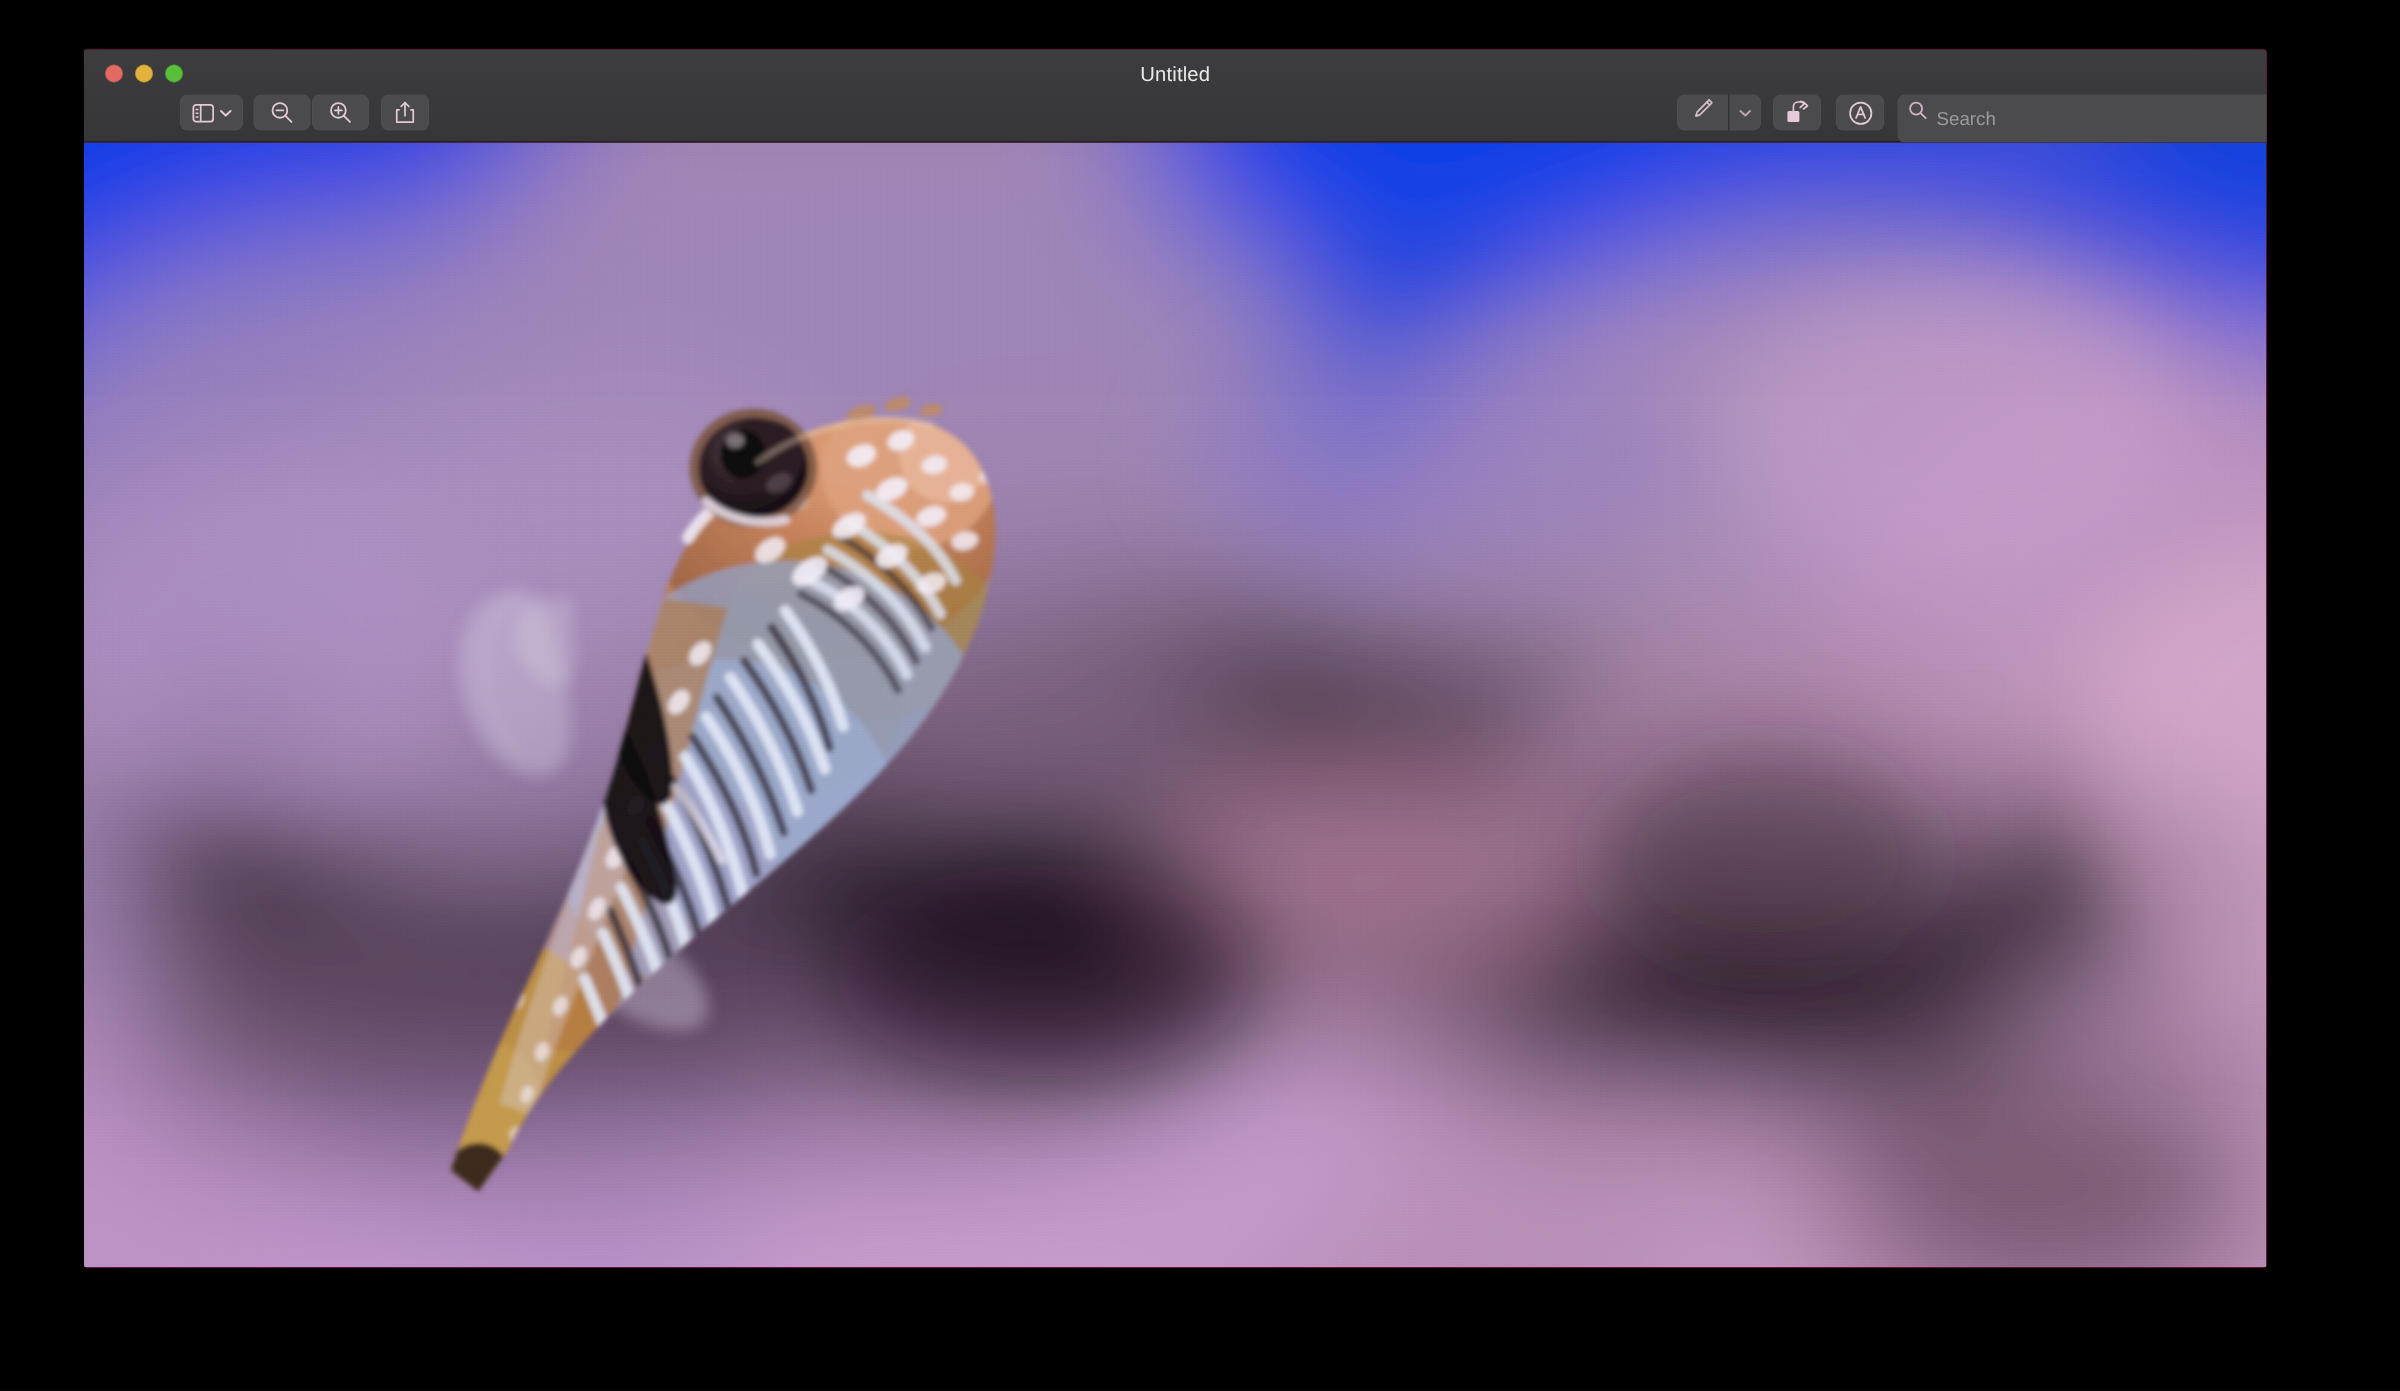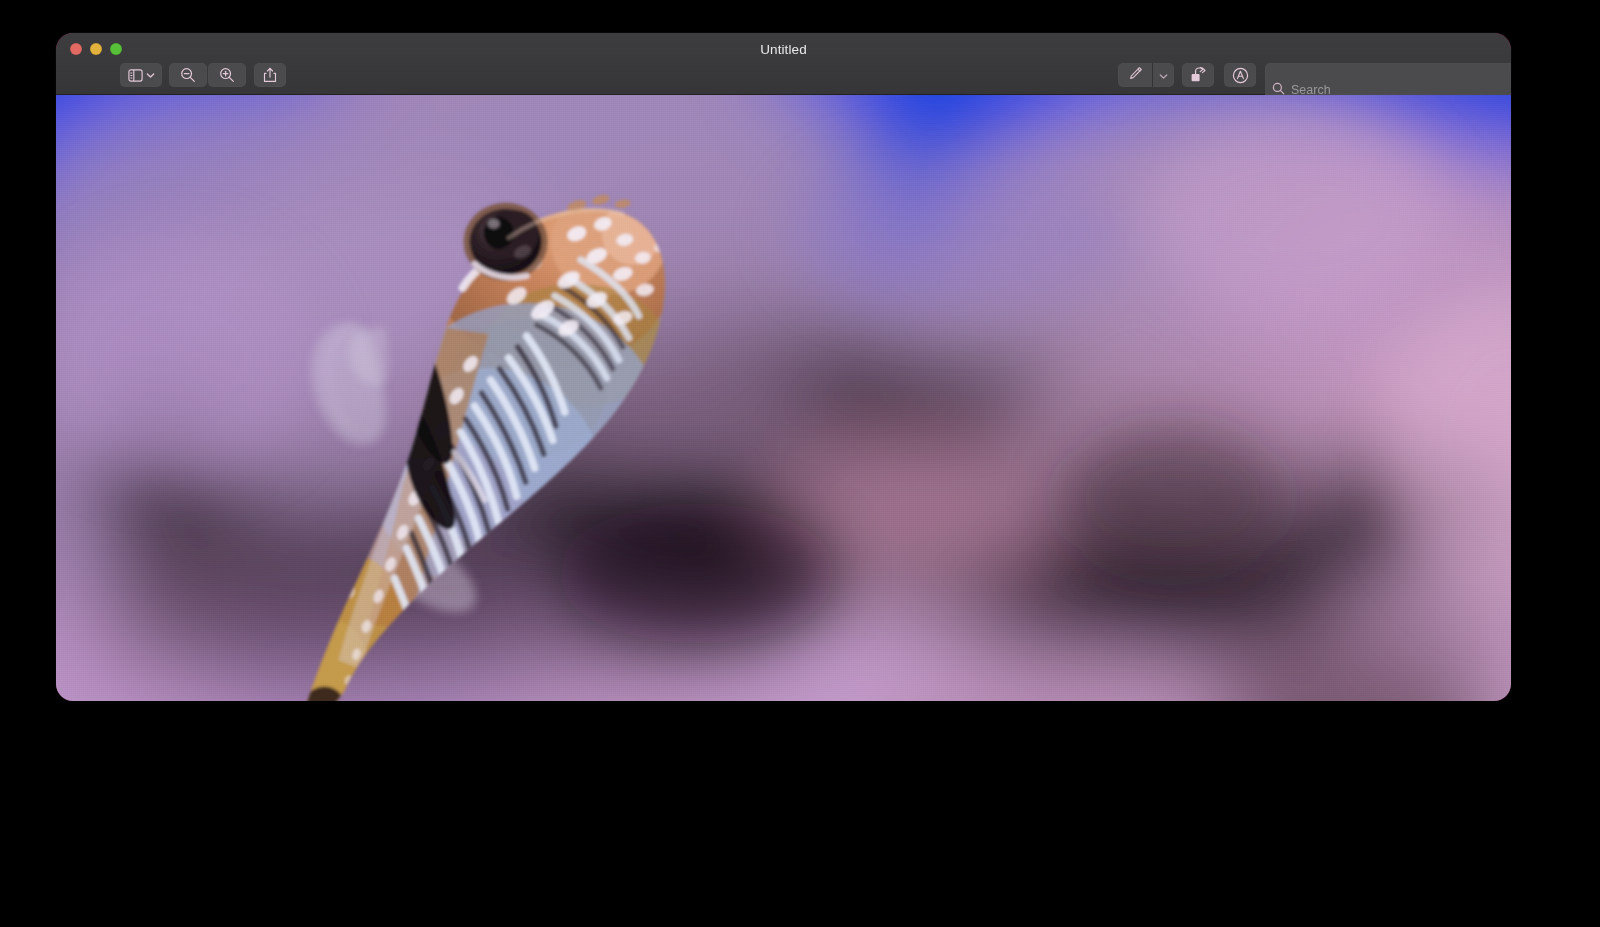--- a/index.html
+++ b/index.html
@@ -11,22 +11,22 @@
     background: #000000;
     font-family: "Liberation Sans", sans-serif;
   }
 
   
   #app-window {
     position: absolute;
     left: 56px;
     top: 33px;
     width: 1455px;
-    height: 668px;
-    border-radius: 17px;
+    height: 812px;
+    border-radius: 2px;
     background: #be185d;
     box-shadow:
       0 22px 60px rgba(0,0,0,0.95),
       0 6px 22px rgba(0,0,0,0.9),
       0 0 0 1px rgba(255,255,255,0.055);
     overflow: hidden;
     display: flex;
     flex-direction: column;
   }
 
@@ -122,22 +122,21 @@
 
   #search-field {
     position: absolute;
     left: 1209px;
     top: 30px;
     width: 238px;
     height: 24px;
     background: #4b4b4d;
     border-radius: 5px;
     display: flex;
-    align-items: center;
-    padding: 15px 7px;
+    padding: 4px 7px;
     gap: 6px;
     box-shadow: inset 0 0 0 .5px rgba(255,255,255,0.035);
   }
   #search-input {
     background: transparent;
     border: none;
     outline: none;
     color: #d8d8da;
     font-family: "Liberation Sans", sans-serif;
     font-size: 12.5px;

